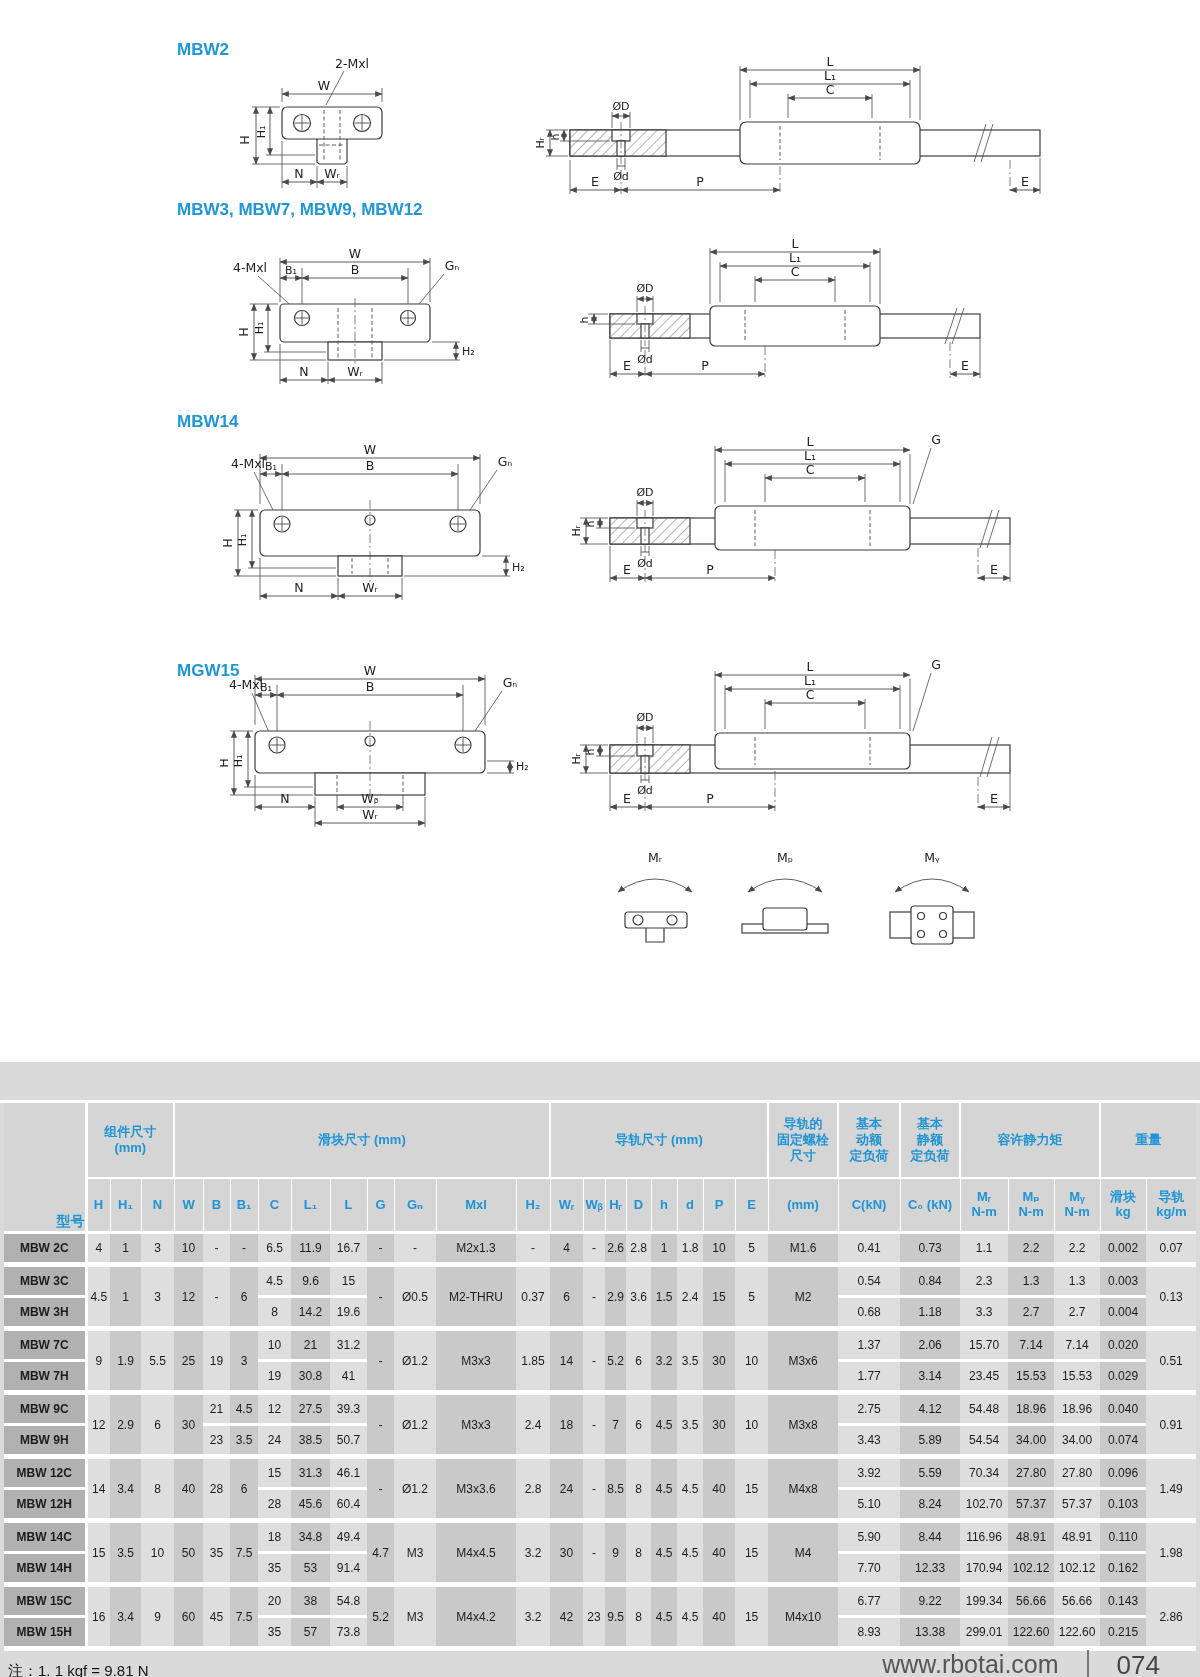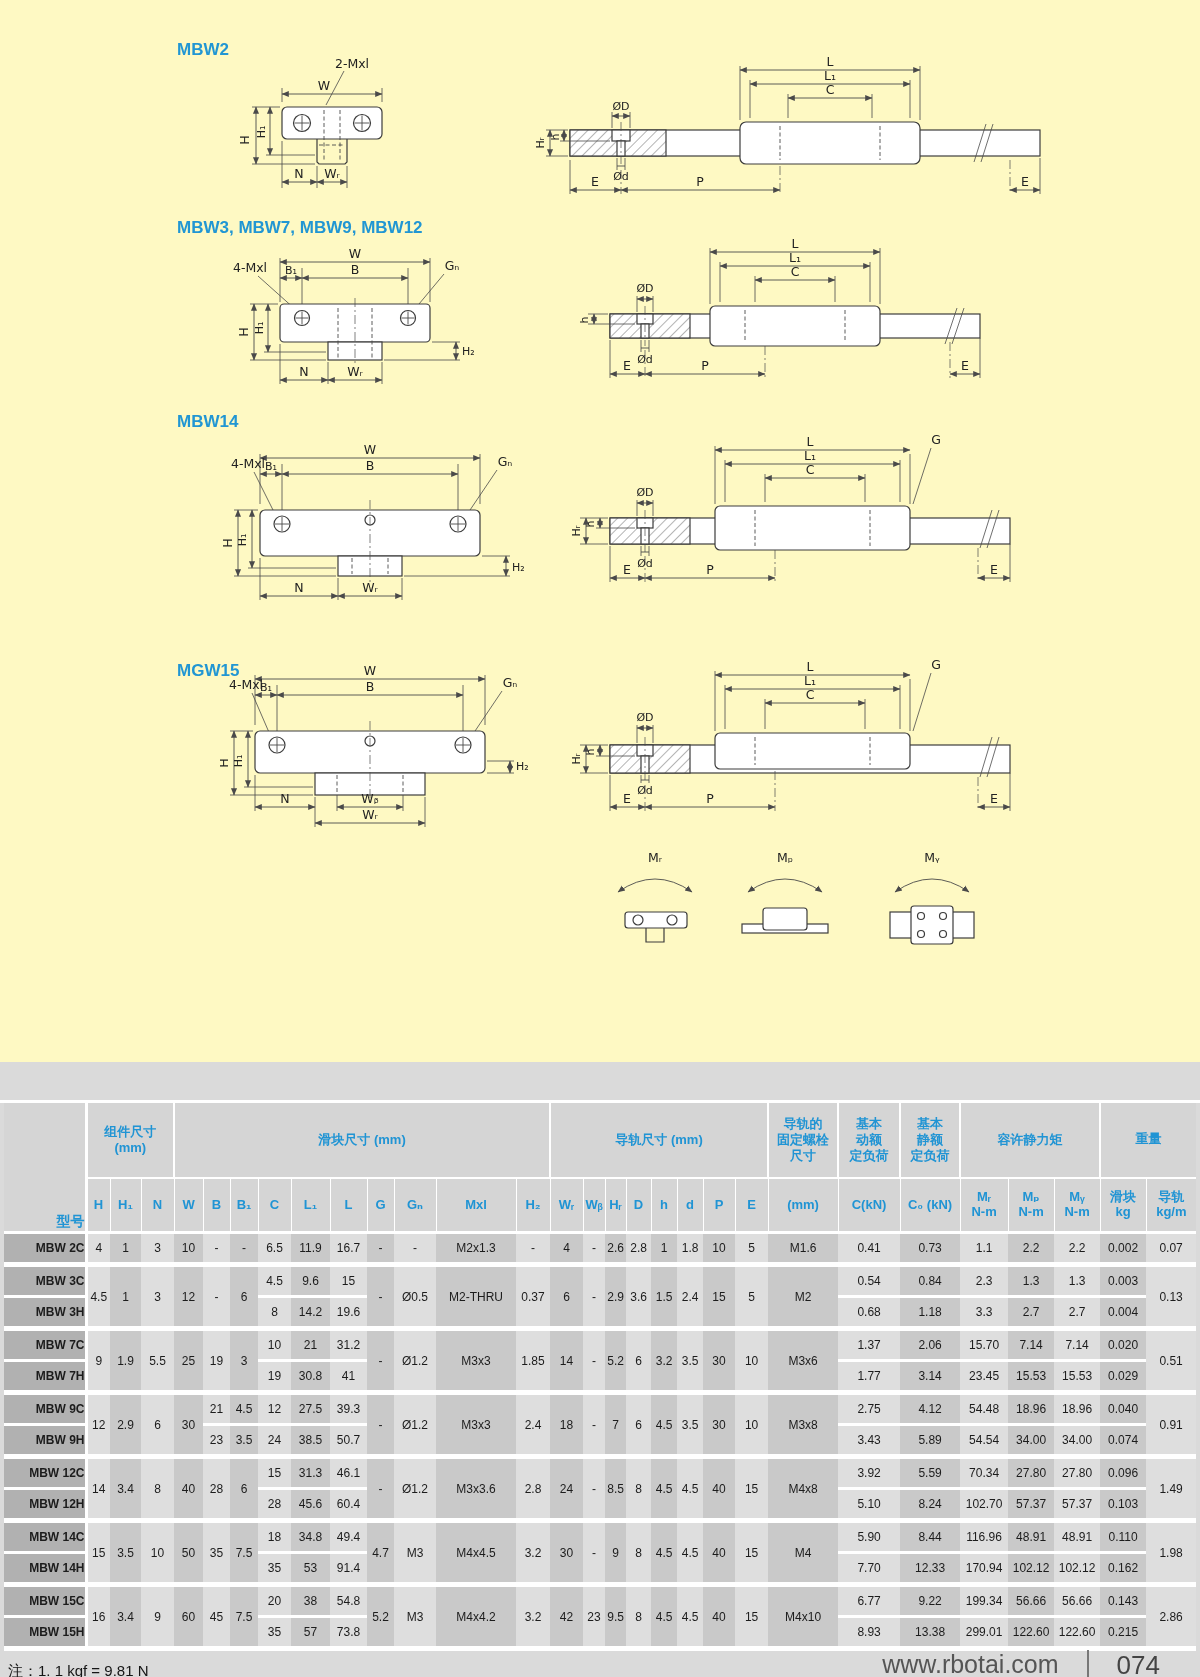--- a/index.html
+++ b/index.html
@@ -1,16 +1,16 @@
 <!DOCTYPE html>
 <html><head>
 <meta charset="utf-8">
 <style>
   html,body{margin:0;padding:0;background:#888;}
-  .page{position:relative;width:1200px;height:1677px;background:#fef9c3;overflow:hidden;
+  .page{position:relative;width:1200px;height:1677px;background:#ffffff;overflow:hidden;
         font-family:"Liberation Sans","DejaVu Sans",sans-serif;}
   .sec-title{position:absolute;font-size:17px;font-weight:bold;color:#2196d3;
         font-family:"Liberation Sans","DejaVu Sans",sans-serif;}
   .drw{position:absolute;}
   .drw .ol{fill:#fff;stroke:#3c3c3c;stroke-width:1.2;}
   .drw .nf{fill:none;stroke:#3c3c3c;stroke-width:1.2;}
   .drw .tn{fill:none;stroke:#4a4a4a;stroke-width:.8;}
   .drw .dm{fill:none;stroke:#4a4a4a;stroke-width:.9;}
   .drw .ds{fill:none;stroke:#4a4a4a;stroke-width:.9;stroke-dasharray:4 2.5;}
   .drw .ct{fill:none;stroke:#4a4a4a;stroke-width:.7;stroke-dasharray:9 3 2 3;}
@@ -19,26 +19,26 @@
   .drw .sm{font-size:11px;}
   .panel{position:absolute;left:0;top:1062px;width:1200px;height:615px;background:#dadada;}
   .spacer{height:38px;border-bottom:3px solid #fff;}
   table.spec{border-collapse:collapse;table-layout:fixed;width:1192px;margin-left:4px;
         font-family:"Liberation Sans","DejaVu Sans",sans-serif;}
   table.spec th,table.spec td{padding:0;overflow:hidden;}
   th.mh{background:#d5d5d5;color:#2094d4;font-size:14px;font-weight:bold;text-align:right;
         vertical-align:bottom;padding:0 0 32px 10px;border-right:3px solid #fff;border-bottom:3px solid #fff;}
   th.gh{background:#d5d5d5;color:#2094d4;font-size:13px;font-weight:bold;white-space:pre-line;
         line-height:1.25;vertical-align:middle;border-right:2px solid #fff;border-bottom:2px solid #fff;height:74px;}
-  th.gh:last-child{border-right:none;font-family:Liberation Mono, monospace;}
+  th.gh:last-child{border-right:none;}
   th.sh{background:#d5d5d5;color:#2094d4;font-size:13px;font-weight:bold;white-space:pre-line;
         line-height:1.15;vertical-align:middle;border-right:1px solid #fff;border-bottom:3px solid #fff;height:52px;}
   th.sh:last-child{border-right:none;}
   td{height:28px;font-size:12px;text-align:center;color:#1c1c1c;border-bottom:3px solid #fff;}
-  td.model{background:#b1b1b1;font-weight:bold;text-align:right;padding-left:6px;border-right:3px solid #fff;}
+  td.model{background:#b1b1b1;font-weight:bold;text-align:center;padding-left:6px;border-right:3px solid #fff;}
   td.cl{background:#dedede;}
   td.cd{background:#c9c9c9;}
   td.ge{border-bottom-width:5px;}
   .notes{margin:8px 0 0 8px;font-size:15px;color:#151515;line-height:1.55;}
   .footer{position:absolute;top:588px;right:40px;display:flex;align-items:flex-start;gap:28px;}
   .furl{font-size:25px;color:#555;}
   .fbar{width:2px;height:38px;background:#777;}
   .fpage{font-size:26px;color:#444;}
 </style>
 </head>
@@ -52,21 +52,21 @@
         <path d="M0,1.2 9,5 0,8.8z" fill="#4a4a4a"></path>
       </marker>
       <pattern id="hat" width="7" height="7" patternUnits="userSpaceOnUse" patternTransform="rotate(45)">
         <rect width="7" height="7" fill="#fff"></rect>
         <line x1="0" y1="0" x2="0" y2="7" stroke="#6a6a6a" stroke-width="1"></line>
       </pattern>
     </defs>
   </svg>
 
   <div class="sec-title" style="left:177px;top:40px">MBW2</div>
-  <div class="sec-title" style="left:177px;top:218px">MBW3, MBW7, MBW9, MBW12</div>
+  <div class="sec-title" style="left:177px;top:200px">MBW3, MBW7, MBW9, MBW12</div>
   <div class="sec-title" style="left:177px;top:412px">MBW14</div>
   <div class="sec-title" style="left:177px;top:661px">MGW15</div>
 
   <svg class="drw" style="left:220px;top:52px" width="860" height="155" viewBox="0 0 860 155">
 
     <line class="tn" x1="62" y1="50" x2="62" y2="36"></line>
       <line class="tn" x1="162" y1="50" x2="162" y2="36"></line>
     <line class="dm" x1="62" y1="42" x2="162" y2="42" marker-start="url(#ar)" marker-end="url(#ar)"></line>
     <text x="104" y="38" text-anchor="middle">W</text>
     <text x="132" y="16" text-anchor="middle">2-Mxl</text>

